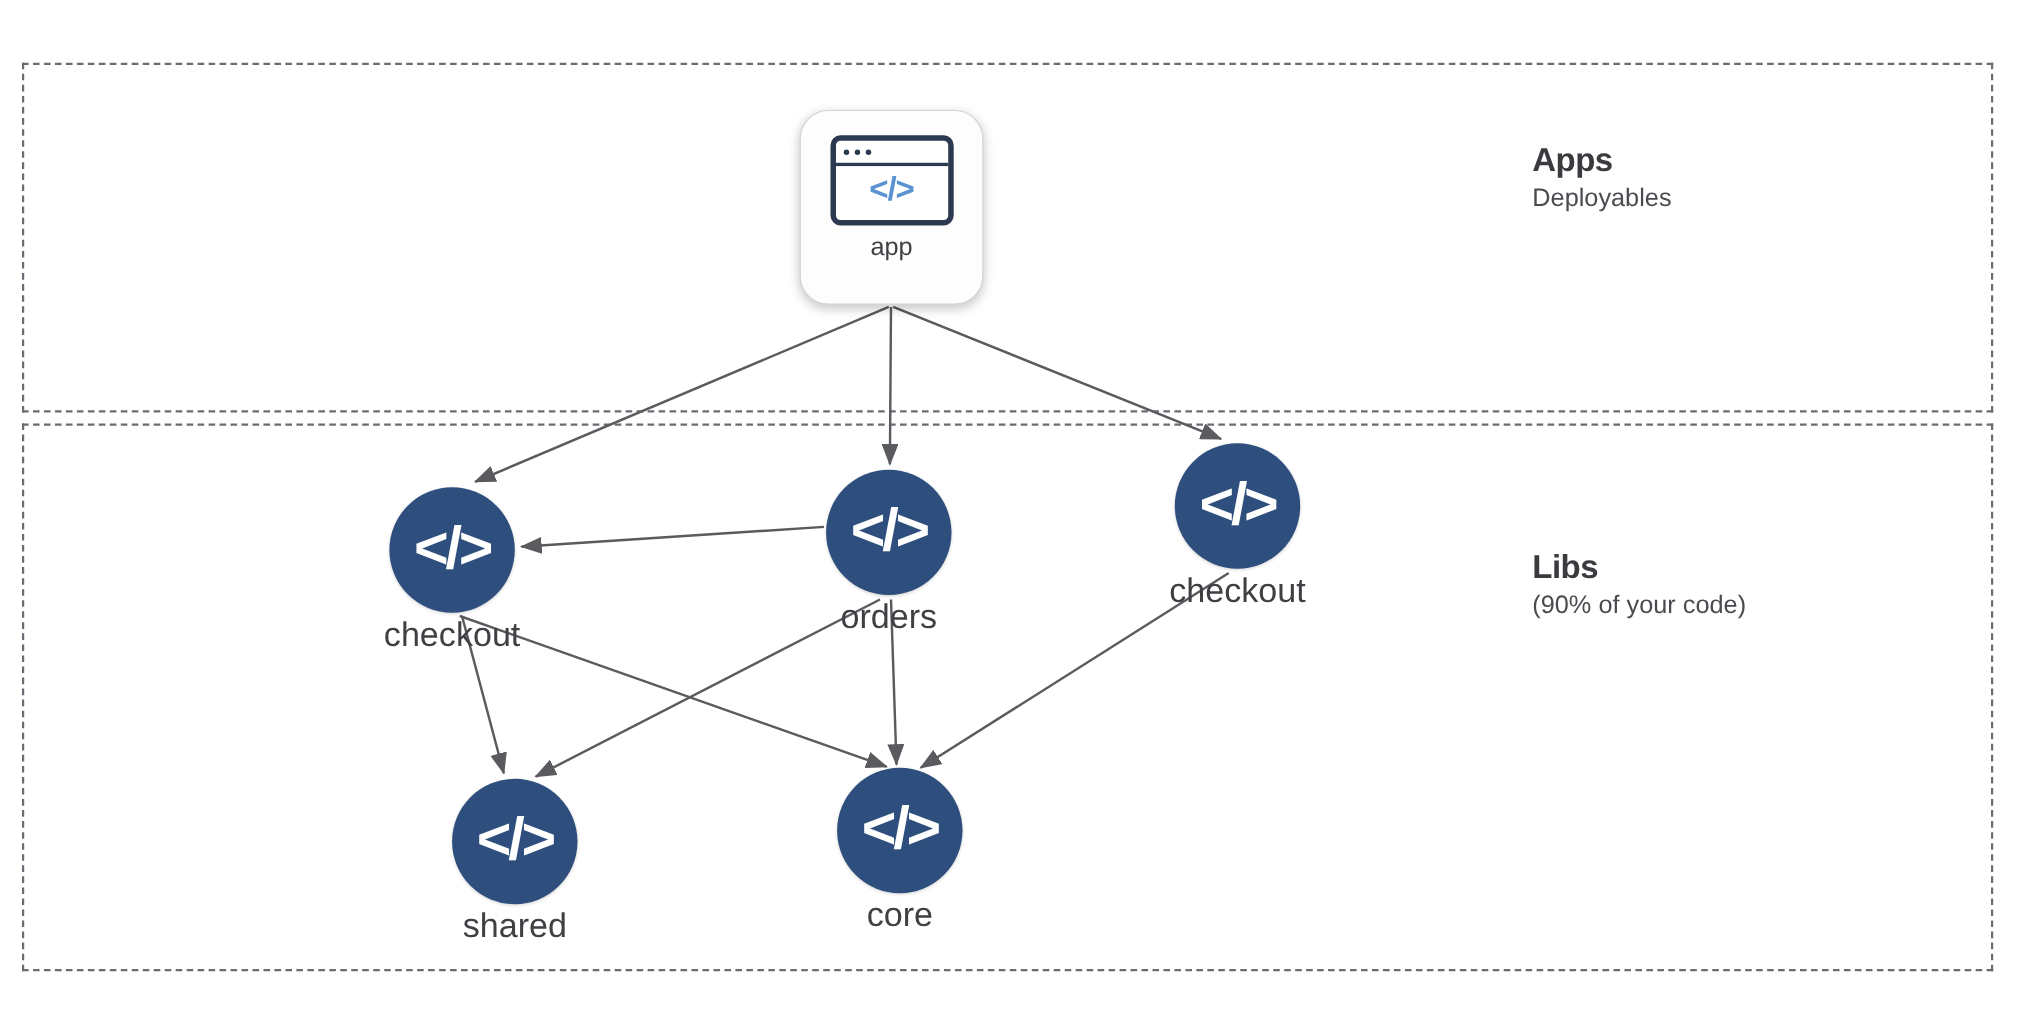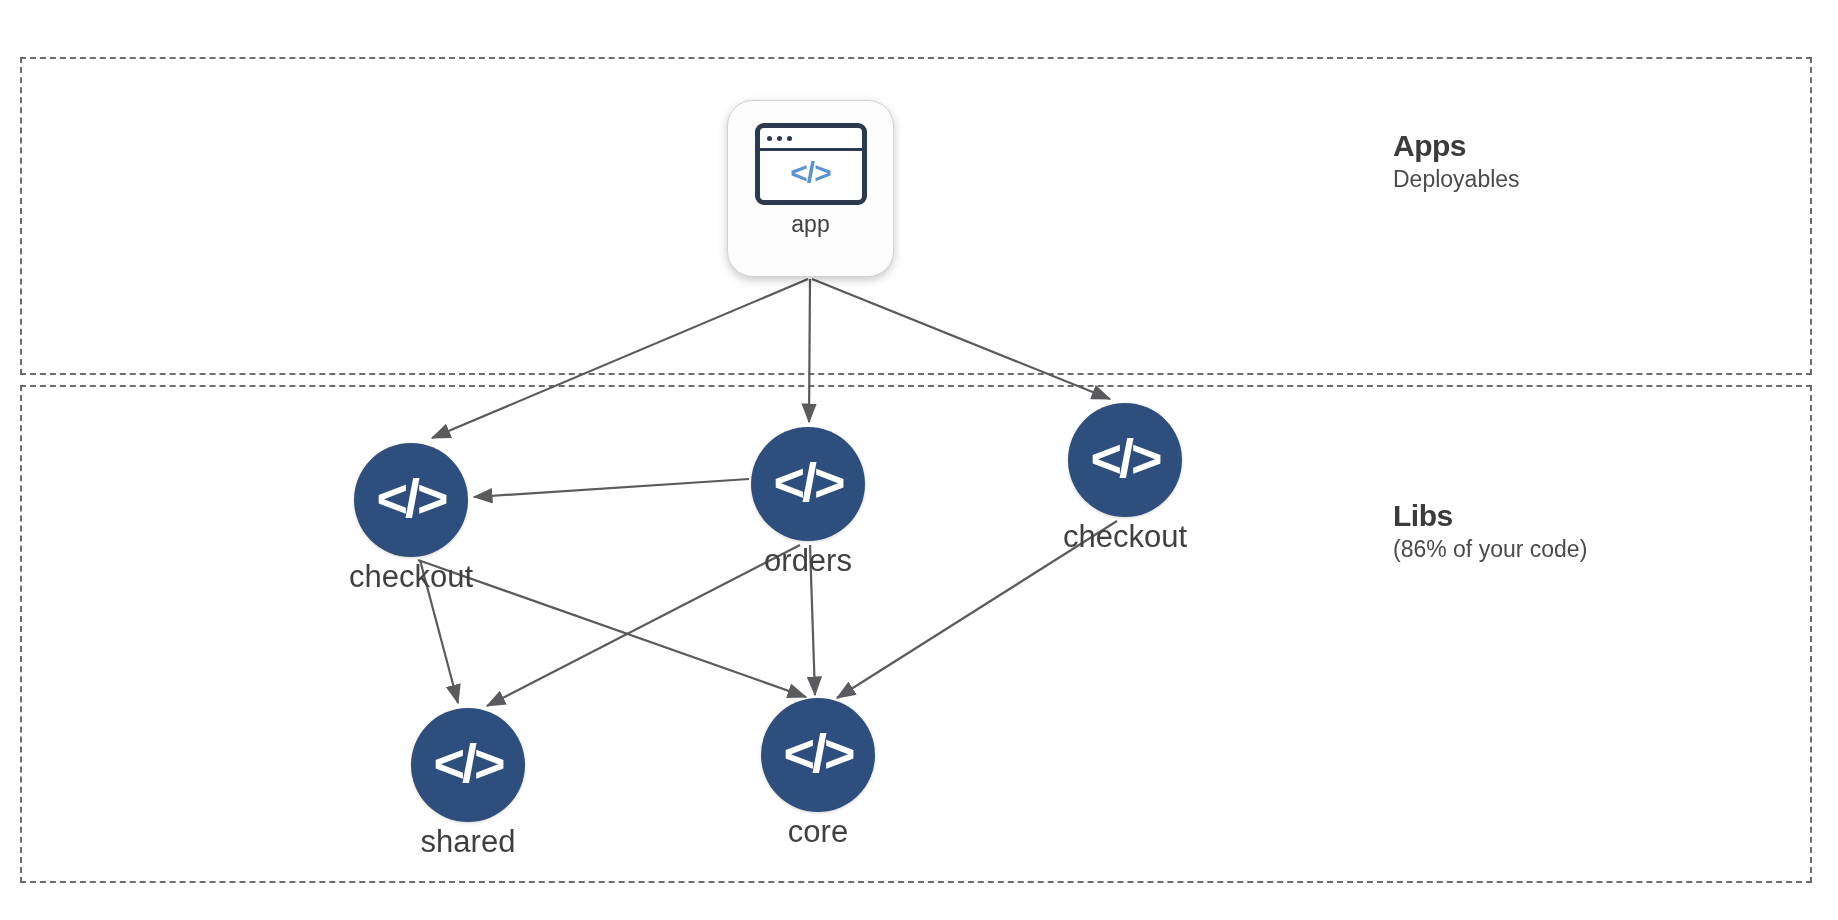--- a/index.html
+++ b/index.html
@@ -180,21 +180,21 @@
   <div class="zone" id="zone-apps"></div>
   <div class="zone" id="zone-libs"></div>
 
   <div class="zone-label" id="label-apps">
     <div class="zone-title">Apps</div>
     <div class="zone-sub">Deployables</div>
   </div>
 
   <div class="zone-label" id="label-libs">
     <div class="zone-title">Libs</div>
-    <div class="zone-sub">(86% of your code)</div>
+    <div class="zone-sub">(90% of your code)</div>
   </div>
 
   <svg id="edges" viewBox="0 0 1838 920" xmlns="http://www.w3.org/2000/svg">
     <defs>
       <marker id="arrowhead" markerWidth="9" markerHeight="7" refX="8.4" refY="3.5" orient="auto" markerUnits="strokeWidth">
         <polygon points="0 0, 9 3.5, 0 7" fill="#5a5a5f"></polygon>
       </marker>
     </defs>
     <g stroke="#5a5a5f" stroke-width="2.2" fill="none" marker-end="url(#arrowhead)">
 

